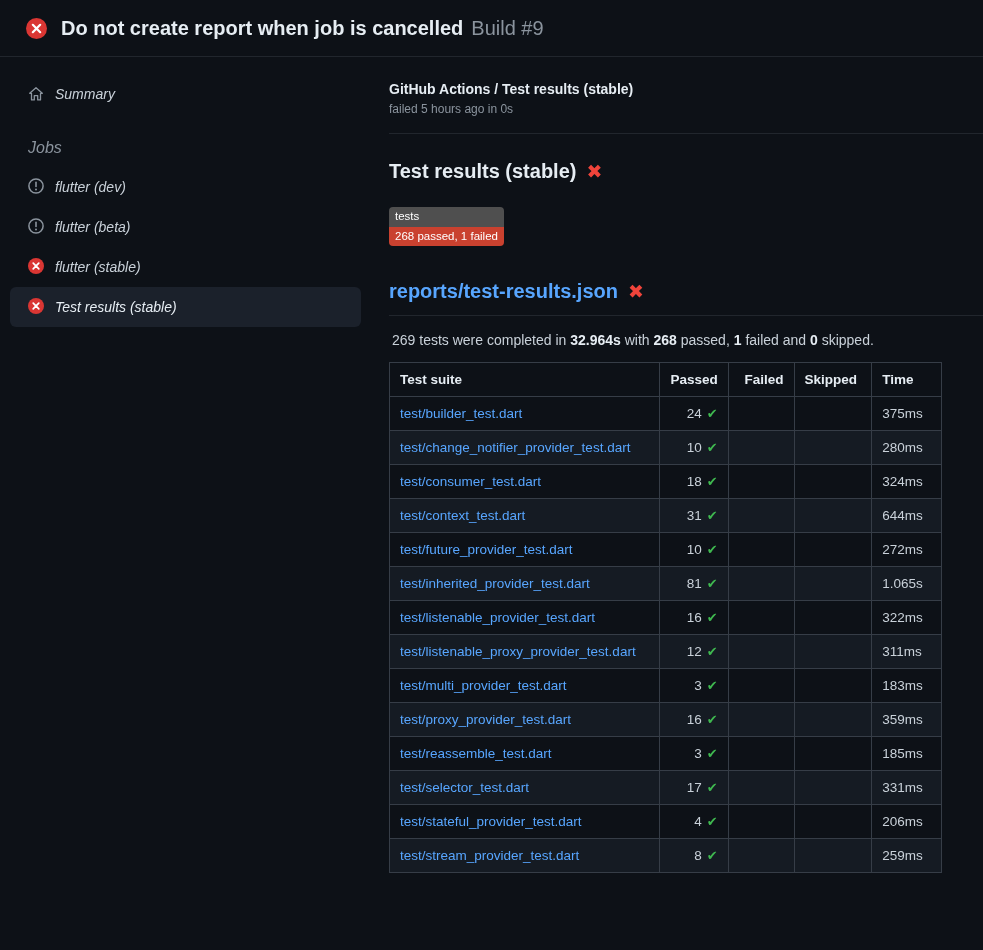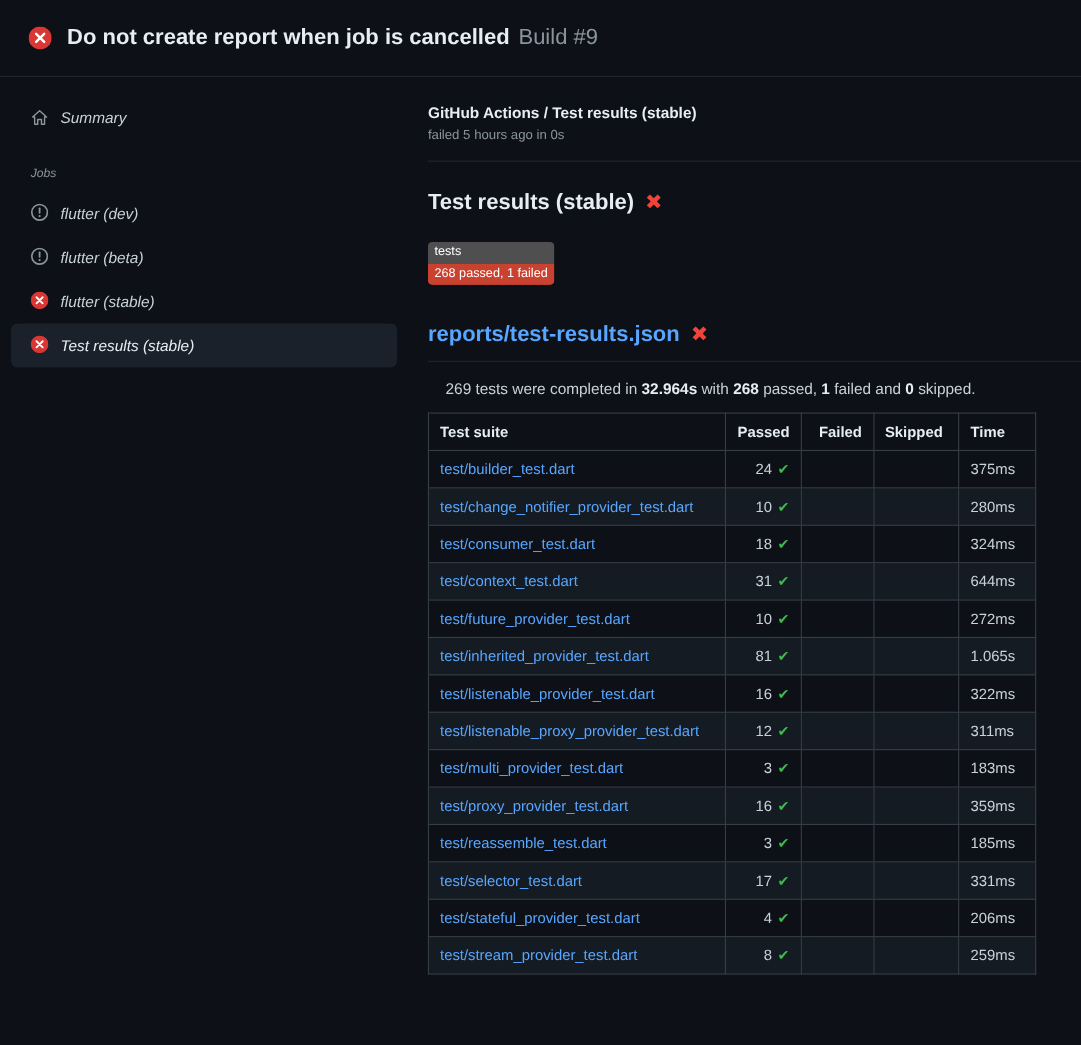--- a/index.html
+++ b/index.html
@@ -10,37 +10,37 @@
   }
   *{box-sizing:border-box;}
   html,body{margin:0;padding:0;}
   body{
     width:983px;height:950px;overflow:hidden;
     background:var(--bg);color:var(--text);
     font-family:"Liberation Sans","DejaVu Sans",sans-serif;font-size:14px;
   }
   
   .top-header{
-    display:flex;align-items:center;gap:14px;height:70px;
+    display:flex;align-items:center;gap:14px;height:57px;
     padding:0 26px;border-bottom:1px solid var(--border);
   }
   .top-header .title{font-size:20px;font-weight:700;color:var(--text-strong);}
   .top-header .build{font-size:20px;font-weight:400;color:var(--text-dim);margin-left:8px;}
   
   .layout{display:flex;align-items:flex-start;}
   .sidebar{width:375px;flex:none;padding:18px 14px 0 10px;font-style:italic;}
   .main{flex:1;min-width:0;padding:24px 0 0 14px;}
   
   .side-item{
     display:flex;align-items:center;gap:11px;height:38px;
     padding:0 18px;border-radius:6px;color:var(--text);cursor:pointer;
   }
   .side-item.selected{background:var(--selected-bg);color:var(--text-strong);}
   .side-section-label{
-    font-size:11px;color:var(--text-dim);margin:26px 0 10px 18px;
+    font-size:16px;color:var(--text-dim);margin:26px 0 10px 18px;
   }
   .jobs-list .side-item{height:40px;}
   .icon16{width:16px;height:16px;flex:none;display:inline-block;}
   
   .crumb{font-weight:700;color:var(--text-strong);margin-bottom:5px;}
   .meta{font-size:12px;color:var(--text-dim);}
   .divider{border:none;border-top:1px solid var(--border);margin:17px 0 0 0;}
   .section-title{
     display:flex;align-items:center;gap:10px;
     font-size:20px;font-weight:700;color:var(--text-strong);
@@ -53,21 +53,21 @@
   }
   .badge .seg{padding:4px 6px;color:#fff;}
   .badge .seg.label{background:var(--badge-label);}
   .badge .seg.msg{background:var(--badge-msg);}
   .report-title{
     display:flex;align-items:center;gap:10px;
     font-size:20px;font-weight:700;color:var(--link);
     margin:34px 0 0 0;padding-bottom:12px;border-bottom:1px solid var(--border);
   }
   .report-title a{color:var(--link);text-decoration:none;cursor:pointer;}
-  .summary-line{margin:16px 0 14px 16px;color:var(--text);}
+  .summary-line{margin:16px 0 14px 3px;color:var(--text);}
   .summary-line b{color:var(--text-strong);}
   
   table.results{border-collapse:collapse;width:553px;font-size:13.5px;}
   .results th,.results td{
     border:1px solid var(--table-border);padding:7px 10px;height:34px;
   }
   .results th{font-weight:700;color:var(--text-strong);text-align:left;}
   .results tbody tr:nth-child(even){background:var(--row-alt);}
   .results td.suite a{color:var(--link);text-decoration:none;cursor:pointer;}
   .results th.c-passed,.results td.passed,

